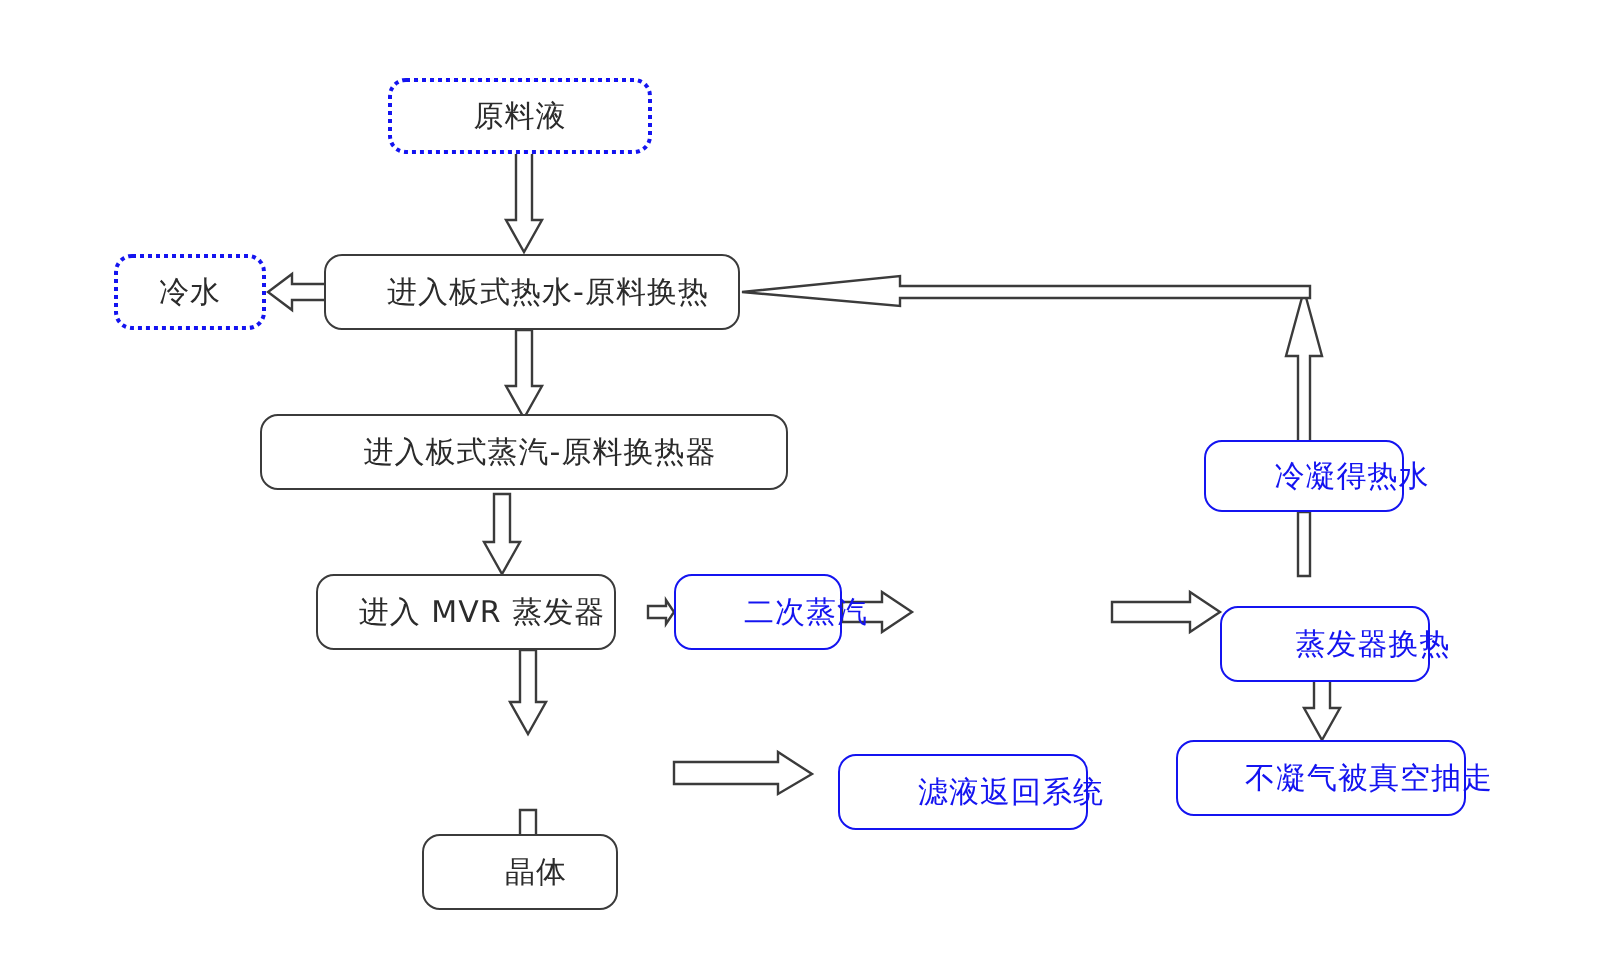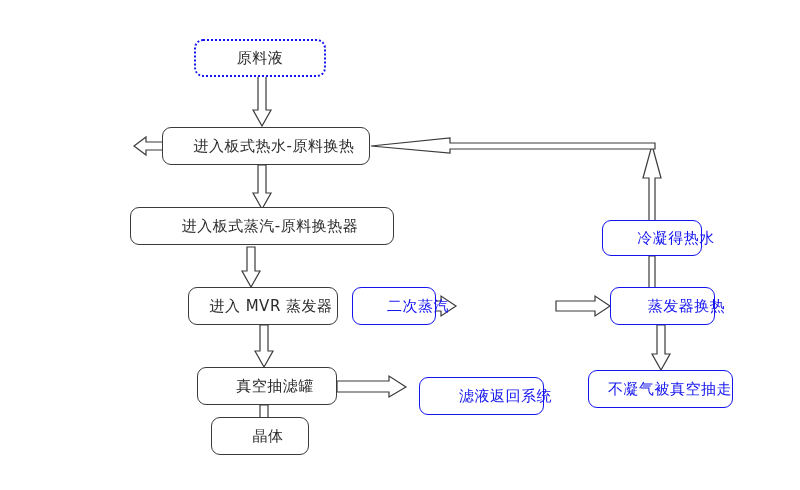--- a/index.html
+++ b/index.html
@@ -146,53 +146,53 @@
   <div class="arrow" style="left:253px; top:390px;">
     <svg width="22" height="40" viewBox="0 0 22 40">
       <polygon points="7,0 15,0 15,22 20,22 11,38 2,22 7,22" fill="#ffffff" stroke="#3b3b3b" stroke-width="1.2"></polygon>
     </svg>
   </div>
 
   <div class="node n-dotted" style="left:194px; top:24px; width:132px; height:38px;">
     <span>原料液</span>
   </div>
 
+  <div class="node n-dotted" style="left:57px; top:112px; width:76px; height:38px;">
+    <span>冷水</span>
+  </div>
 
   <div class="node n-black" style="left:162px; top:112px; width:208px; height:38px;">
     <span>进入板式热水-原料换热</span>
   </div>
 
   <div class="node n-black" style="left:130px; top:192px; width:264px; height:38px;">
     <span>进入板式蒸汽-原料换热器</span>
   </div>
 
-  <div class="node n-black" style="left:188px; top:272px; width:150px; height:38px;">
+  <div class="node n-black" style="left:158px; top:272px; width:150px; height:38px;">
     <span>进入 MVR 蒸发器</span>
   </div>
 
-  <div class="node n-blue" style="left:352px; top:272px; width:84px; height:38px;">
+  <div class="node n-blue" style="left:337px; top:272px; width:84px; height:38px;">
     <span>二次蒸汽</span>
   </div>
 
 
-  <div class="node n-blue" style="left:610px; top:272px; width:105px; height:38px;">
+  <div class="node n-blue" style="left:610px; top:288px; width:105px; height:38px;">
     <span>蒸发器换热</span>
   </div>
 
   <div class="node n-blue" style="left:602px; top:205px; width:100px; height:36px;">
     <span>冷凝得热水</span>
   </div>
 
-  <div class="node n-blue" style="left:588px; top:355px; width:145px; height:38px;justify-content:flex-end;">
+  <div class="node n-blue" style="left:588px; top:355px; width:145px; height:38px;">
     <span>不凝气被真空抽走</span>
   </div>
 
-  <div class="node n-black" style="left:197px; top:352px; width:140px; height:38px;">
-    <span>真空抽滤罐</span>
-  </div>
 
   <div class="node n-blue" style="left:419px; top:362px; width:125px; height:38px;">
     <span>滤液返回系统</span>
   </div>
 
   <div class="node n-black" style="left:211px; top:402px; width:98px; height:38px;">
     <span>晶体</span>
   </div>
 
 </div>

